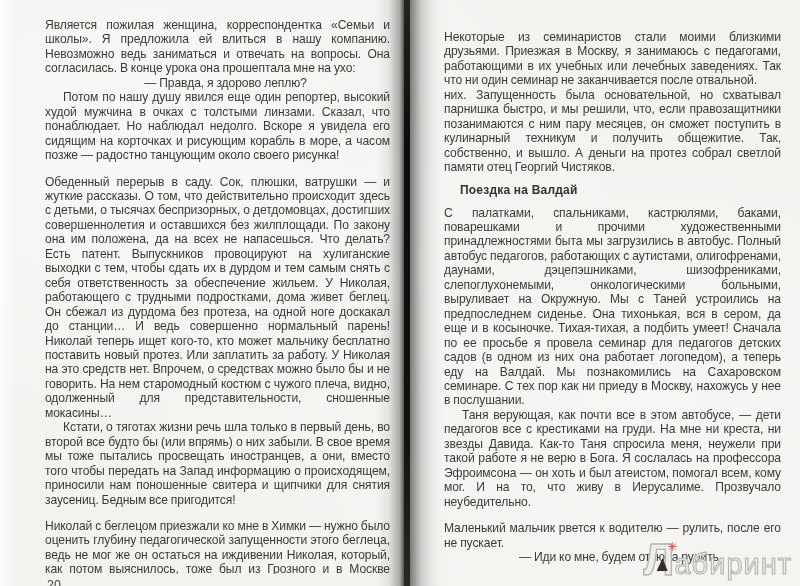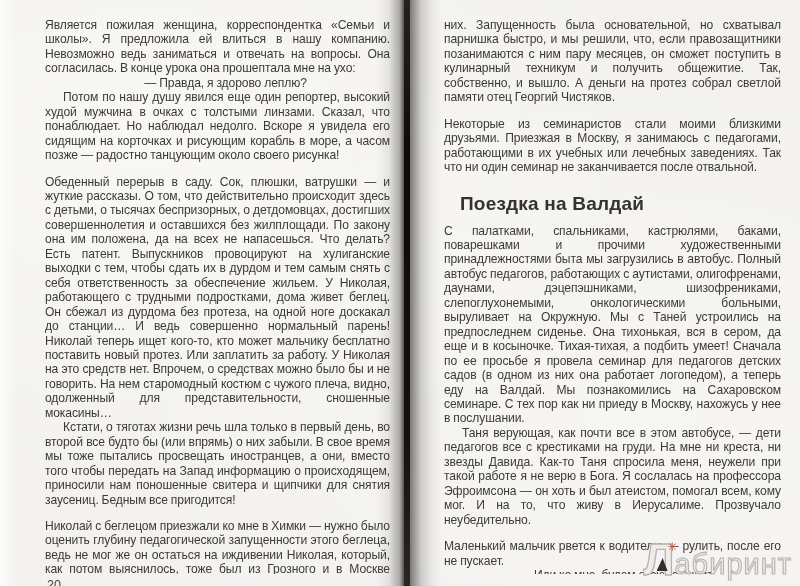--- a/index.html
+++ b/index.html
@@ -33,22 +33,22 @@
     text-align: justify;
     color: #3c3a36;
     letter-spacing: -0.1px;
     word-spacing: -0.3px;
   }
   p.indent { text-indent: 18px; }
   p.dialog { text-indent: 16px; text-align: center; }
   p.gap    { margin-top: 12px; }
 
   h2.heading {
-    margin: 18px 0 9px 16px;
-    font-size: 19px;
+    margin: 8px 0 9px 16px;
+    font-size: 12px;
     font-weight: 700;
     color: #35332f;
     letter-spacing: 0.2px;
     text-align: left;
   }
 
   
   .gutter-shadow-left {
     position: absolute; top: 0; left: 376px; width: 28px; height: 100%;
     background: linear-gradient(to right,
@@ -133,22 +133,22 @@
     <p class="body gap">Обеденный перерыв в саду. Сок, плюшки, ватрушки — и жуткие рассказы. О том, что действительно происходит здесь с детьми, о тысячах беспризорных, о детдомовцах, достигших совершеннолетия и оставшихся без жилплощади. По закону она им положена, да на всех не напасешься. Что делать? Есть патент. Выпускников провоцируют на хулиганские выходки с тем, чтобы сдать их в дурдом и тем самым снять с себя ответственность за обеспечение жильем. У Николая, работающего с трудными подростками, дома живет беглец. Он сбежал из дурдома без протеза, на одной ноге доскакал до станции… И ведь совершенно нормальный парень! Николай теперь ищет кого-то, кто может мальчику бесплатно поставить новый протез. Или заплатить за работу. У Николая на это средств нет. Впрочем, о средствах можно было бы и не говорить. На нем старомодный костюм с чужого плеча, видно, одолженный для представительности, сношенные мокасины…</p>
     <p class="body indent">Кстати, о тяготах жизни речь шла только в первый день, во второй все будто бы (или впрямь) о них забыли. В свое время мы тоже пытались просвещать иностранцев, а они, вместо того чтобы передать на Запад информацию о происходящем, приносили нам поношенные свитера и щипчики для снятия заусениц. Бедным все пригодится!</p>
     <p class="body gap">Николай с беглецом приезжали ко мне в Химки — нужно было оценить глубину педагогической запущенности этого беглеца, ведь не мог же он остаться на иждивении Николая, который, как потом выяснилось, тоже был из Грозного и в Москве скитался по знакомым правозащитникам, а сироту поселил на квартире у одного из</p>
   </div>
 
   <div class="gutter-shadow-left"></div>
   <div class="gutter-core"></div>
   <div class="gutter-shadow-right"></div>
 
   <div class="text-col right">
+    <p class="body gap">Некоторые из семинаристов стали моими близкими друзьями. Приезжая в Москву, я занимаюсь с педагогами, работающими в их учебных или лечебных заведениях. Так что ни один семинар не заканчивается после отвальной.</p>
     <p class="body">них. Запущенность была основательной, но схватывал парнишка быстро, и мы решили, что, если правозащитники позанимаются с ним пару месяцев, он сможет поступить в кулинарный техникум и получить общежитие. Так, собственно, и вышло. А деньги на протез собрал светлой памяти отец Георгий Чистяков.</p>
-    <p class="body gap">Некоторые из семинаристов стали моими близкими друзьями. Приезжая в Москву, я занимаюсь с педагогами, работающими в их учебных или лечебных заведениях. Так что ни один семинар не заканчивается после отвальной.</p>
     <h2 class="heading">Поездка на Валдай</h2>
     <p class="body">С палатками, спальниками, кастрюлями, баками, поварешками и прочими художественными принадлежностями быта мы загрузились в автобус. Полный автобус педагогов, работающих с аутистами, олигофренами, даунами, дэцепэшниками, шизофрениками, слепоглухонемыми, онкологическими больными, выруливает на Окружную. Мы с Таней устроились на предпоследнем сиденье. Она тихонькая, вся в сером, да еще и в косыночке. Тихая-тихая, а подбить умеет! Сначала по ее просьбе я провела семинар для педагогов детских садов (в одном из них она работает логопедом), а теперь еду на Валдай. Мы познакомились на Сахаровском семинаре. С тех пор как ни приеду в Москву, нахожусь у нее в послушании.</p>
     <p class="body indent">Таня верующая, как почти все в этом автобусе, — дети педагогов все с крестиками на груди. На мне ни креста, ни звезды Давида. Как-то Таня спросила меня, неужели при такой работе я не верю в Бога. Я сослалась на профессора Эфроимсона — он хоть и был атеистом, помогал всем, кому мог. И на то, что живу в Иерусалиме. Прозвучало неубедительно.</p>
     <p class="body gap">Маленький мальчик рвется к водителю — рулить, после его не пускает.</p>
     <p class="body dialog">— Иди ко мне, будем отсюда рулить.</p>
 
   </div>
 
   <div class="watermark">
     <span class="wm-big">Л</span>

